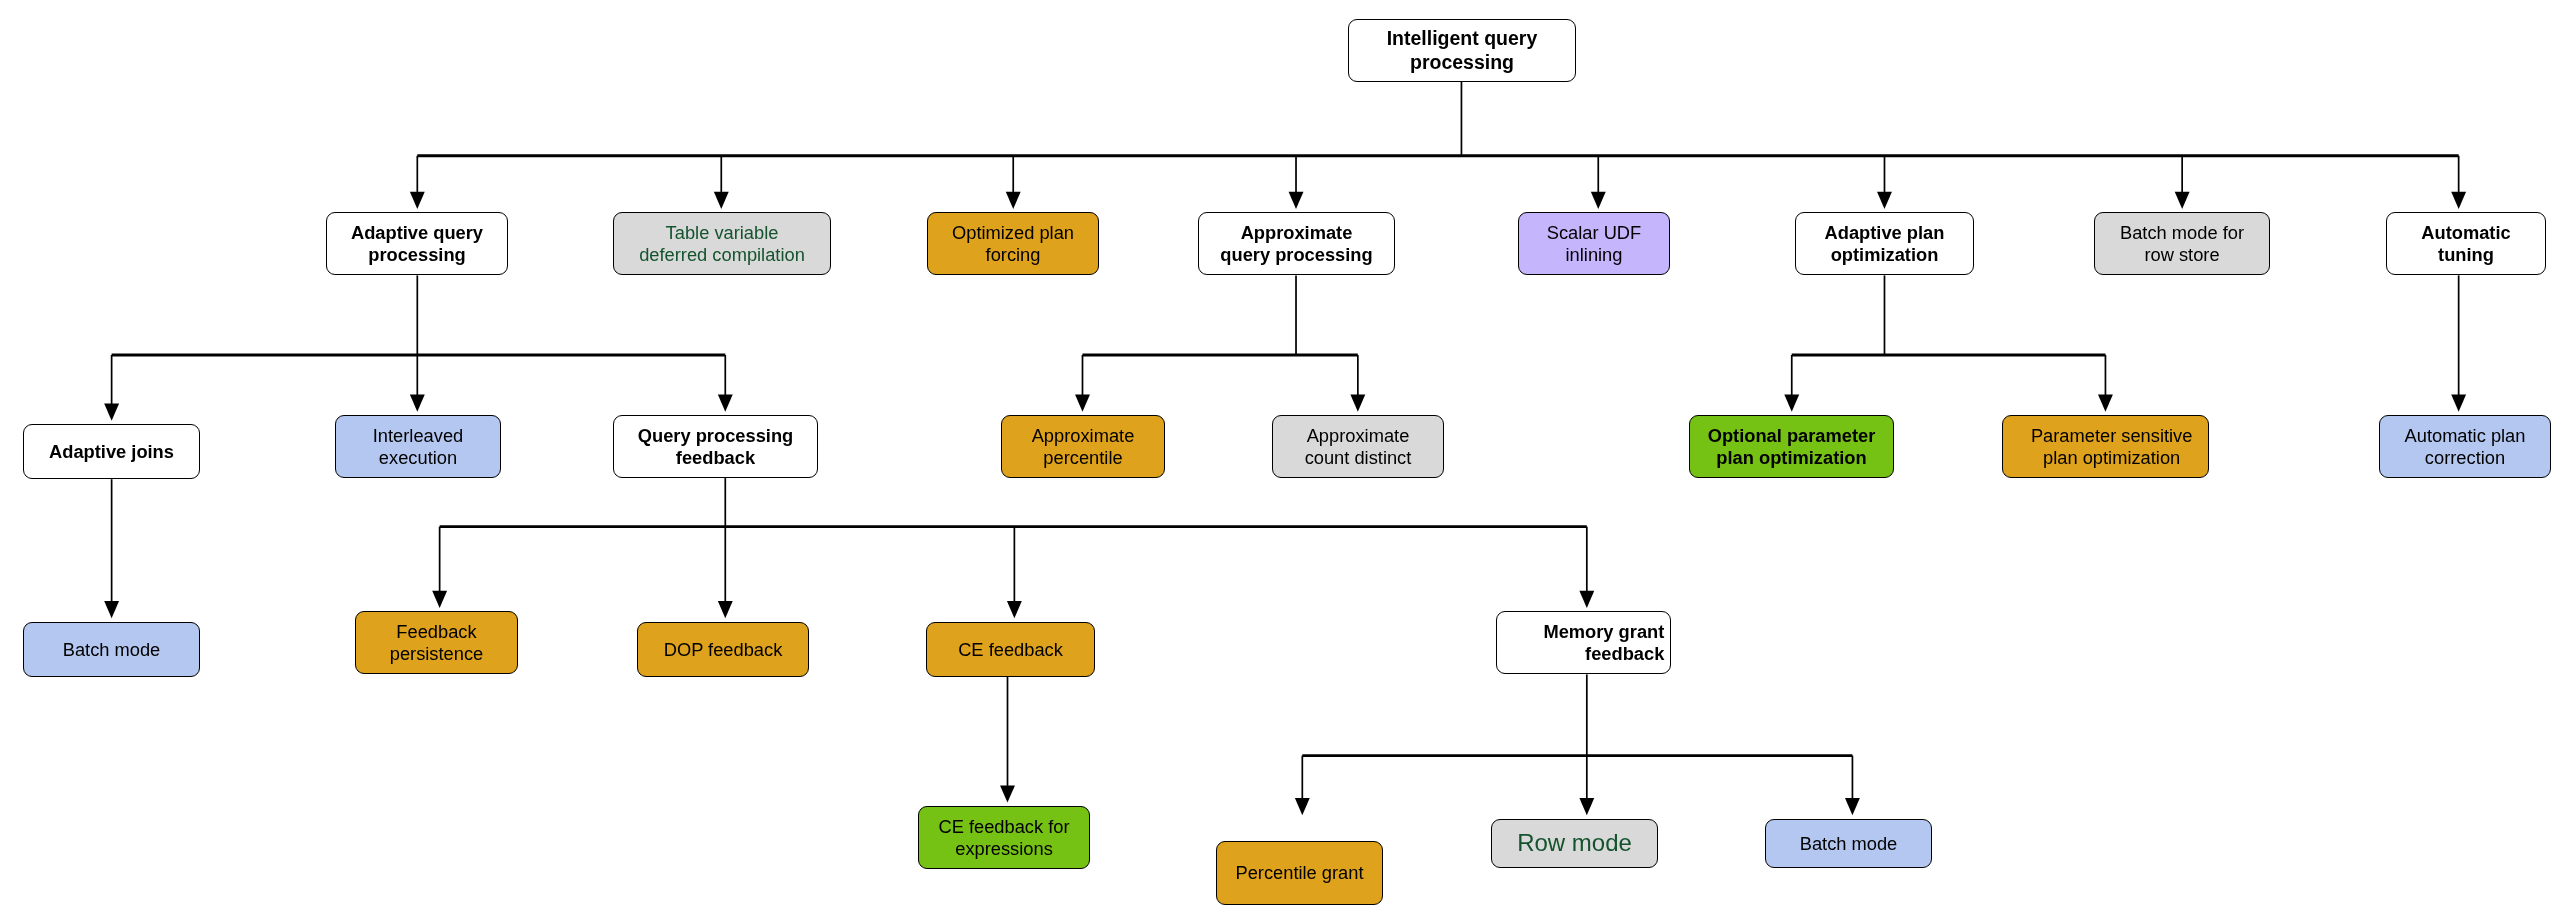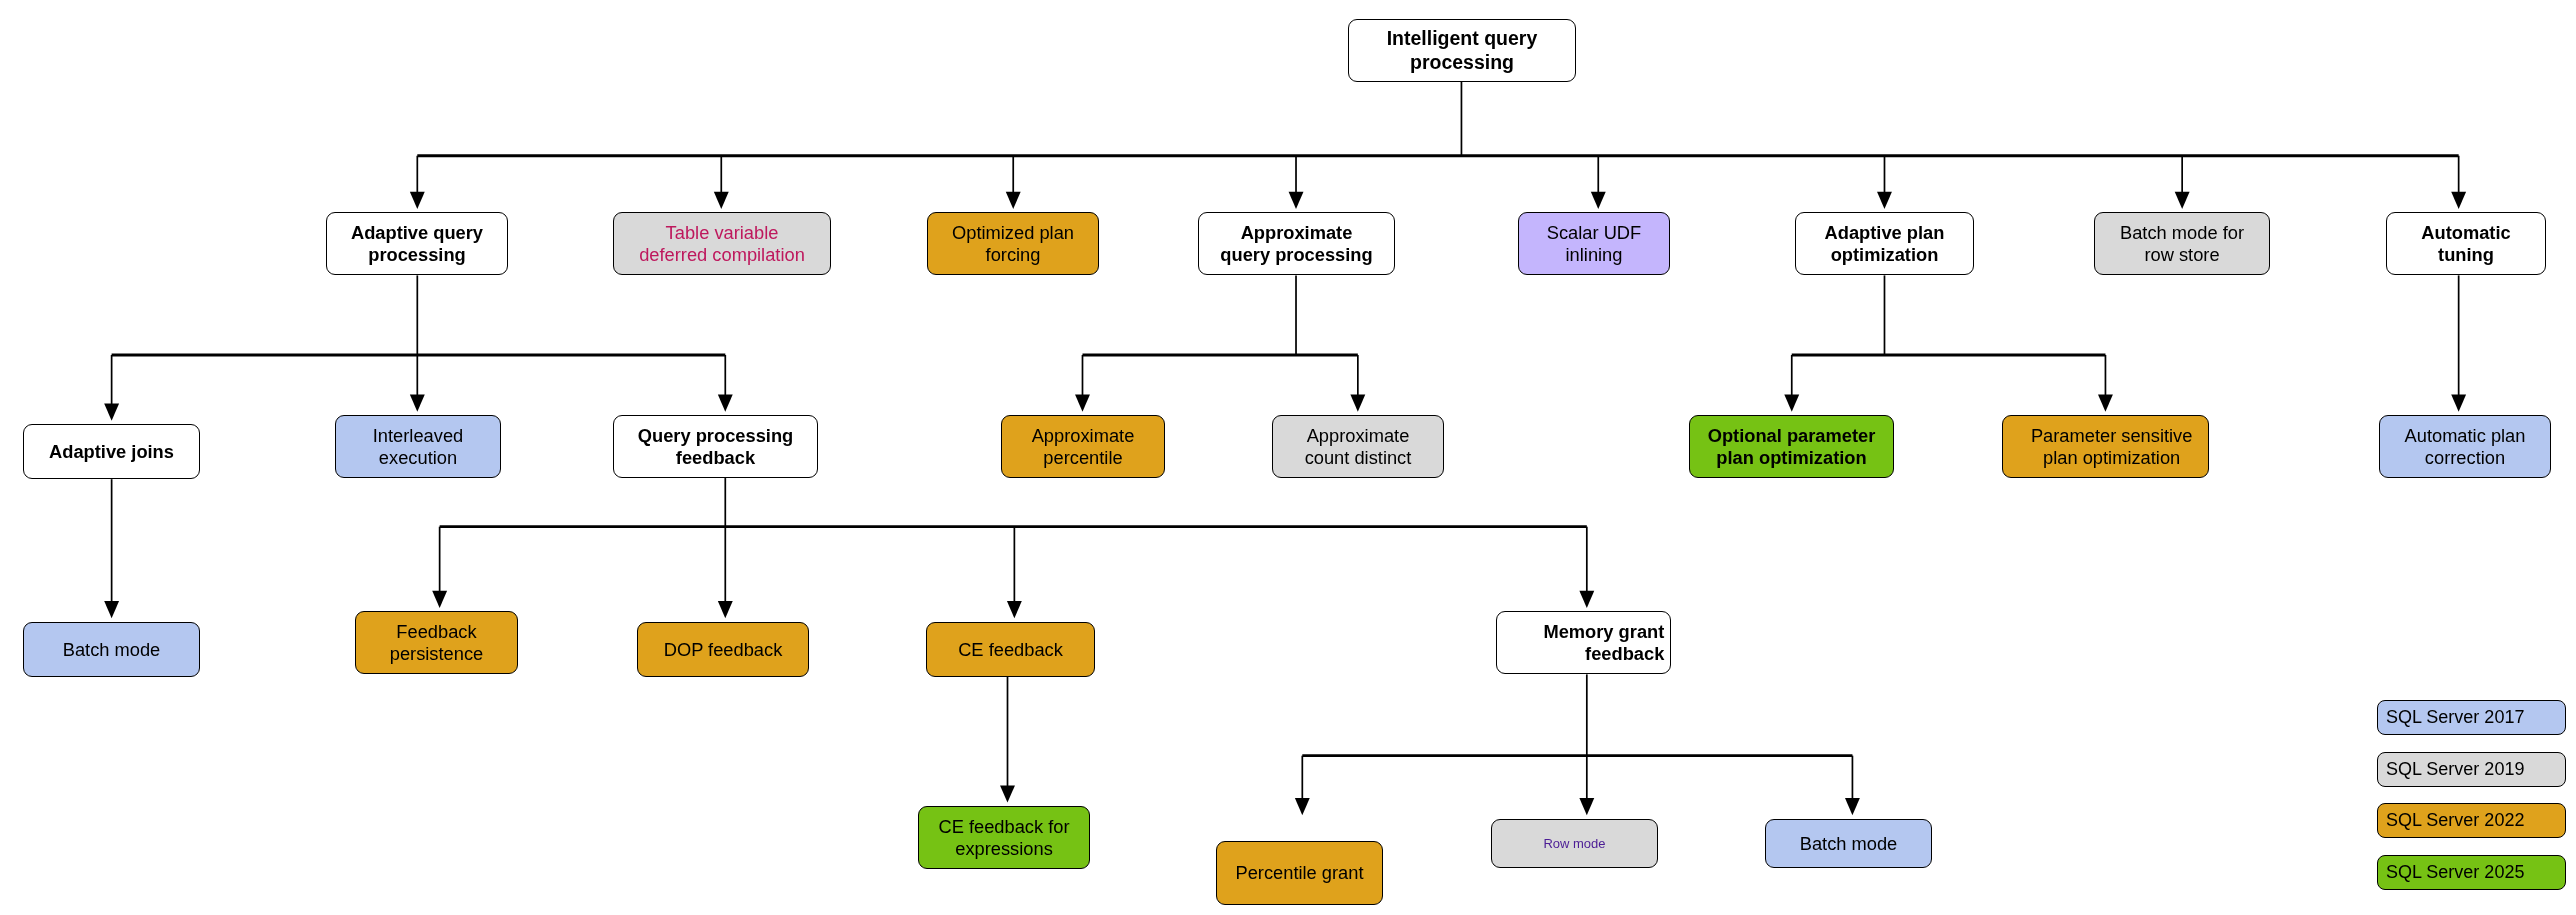--- a/index.html
+++ b/index.html
@@ -133,21 +133,21 @@
   <div id="nodes-layer">
       <div class="node" style="left: 1348px; top: 19px; width: 228px; height: 63px; background: rgb(255, 255, 255); border-color: rgb(0, 0, 0);">
         <span class="node-label" style="font-size: 19.5px; font-weight: 700; color: rgb(0, 0, 0);">Intelligent query
 processing</span>
       </div>
       <div class="node" style="left: 326px; top: 212px; width: 182px; height: 63px; background: rgb(255, 255, 255); border-color: rgb(0, 0, 0);">
         <span class="node-label" style="font-size: 18.3px; font-weight: 700; color: rgb(0, 0, 0);">Adaptive query
 processing</span>
       </div>
       <div class="node" style="left: 613px; top: 212px; width: 218px; height: 63px; background: rgb(217, 217, 217); border-color: rgb(0, 0, 0);">
-        <span class="node-label" style="font-size: 18.3px; font-weight: 400; color: #be185d;">Table variable
+        <span class="node-label" style="font-size: 18.3px; font-weight: 400; color: #14532d;">Table variable
 deferred compilation</span>
       </div>
       <div class="node" style="left: 927px; top: 212px; width: 172px; height: 63px; background: rgb(223, 162, 28); border-color: rgb(0, 0, 0);">
         <span class="node-label" style="font-size: 18.3px; font-weight: 400; color: rgb(0, 0, 0);">Optimized plan
 forcing</span>
       </div>
       <div class="node" style="left: 1198px; top: 212px; width: 197px; height: 63px; background: rgb(255, 255, 255); border-color: rgb(0, 0, 0);">
         <span class="node-label" style="font-size: 18.3px; font-weight: 700; color: rgb(0, 0, 0);">Approximate
 query processing</span>
       </div>
@@ -216,34 +216,20 @@
 feedback</span>
       </div>
       <div class="node" style="left: 918px; top: 806px; width: 172px; height: 63px; background: rgb(118, 194, 20); border-color: rgb(0, 0, 0);">
         <span class="node-label" style="font-size: 18.3px; font-weight: 400; color: rgb(0, 0, 0);">CE feedback for
 expressions</span>
       </div>
       <div class="node" style="left: 1216px; top: 819px; width: 167px; height: 64px; background: rgb(223, 162, 28); border-color: rgb(0, 0, 0); margin-top: 22px;">
         <span class="node-label" style="font-size: 18.3px; font-weight: 400; color: rgb(0, 0, 0);">Percentile grant</span>
       </div>
       <div class="node" style="left: 1491px; top: 819px; width: 167px; height: 49px; background: rgb(217, 217, 217); border-color: rgb(0, 0, 0);">
-        <span class="node-label" style="font-size: 13px; font-weight: 400; color: #4c1d95;">Row mode</span>
+        <span class="node-label" style="font-size: 24px; font-weight: 400; color: #14532d;">Row mode</span>
       </div>
       <div class="node" style="left: 1765px; top: 819px; width: 167px; height: 49px; background: rgb(180, 199, 240); border-color: rgb(0, 0, 0);">
         <span class="node-label" style="font-size: 18.3px; font-weight: 400; color: rgb(0, 0, 0);">Batch mode</span>
-      </div>
-    </div>
-  <div class="legend" id="legend-layer" style="left: 2377px; top: 700px; width: 189px; height: 206px;">
-      <div class="legend-item" style="left: 0px; top: 0px; width: 189px; height: 35px; background: rgb(180, 199, 240); border-color: rgb(0, 0, 0);">
-        <span style="font-size: 18px; color: rgb(0, 0, 0);">SQL Server 2017</span>
-      </div>
-      <div class="legend-item" style="left: 0px; top: 52px; width: 189px; height: 35px; background: rgb(217, 217, 217); border-color: rgb(0, 0, 0);">
-        <span style="font-size: 18px; color: rgb(0, 0, 0);">SQL Server 2019</span>
-      </div>
-      <div class="legend-item" style="left: 0px; top: 103px; width: 189px; height: 35px; background: rgb(223, 162, 28); border-color: rgb(0, 0, 0);">
-        <span style="font-size: 18px; color: rgb(0, 0, 0);">SQL Server 2022</span>
-      </div>
-      <div class="legend-item" style="left: 0px; top: 155px; width: 189px; height: 35px; background: rgb(118, 194, 20); border-color: rgb(0, 0, 0);">
-        <span style="font-size: 18px; color: rgb(0, 0, 0);">SQL Server 2025</span>
       </div>
     </div>
 </div>
 
 
 </body></html>

